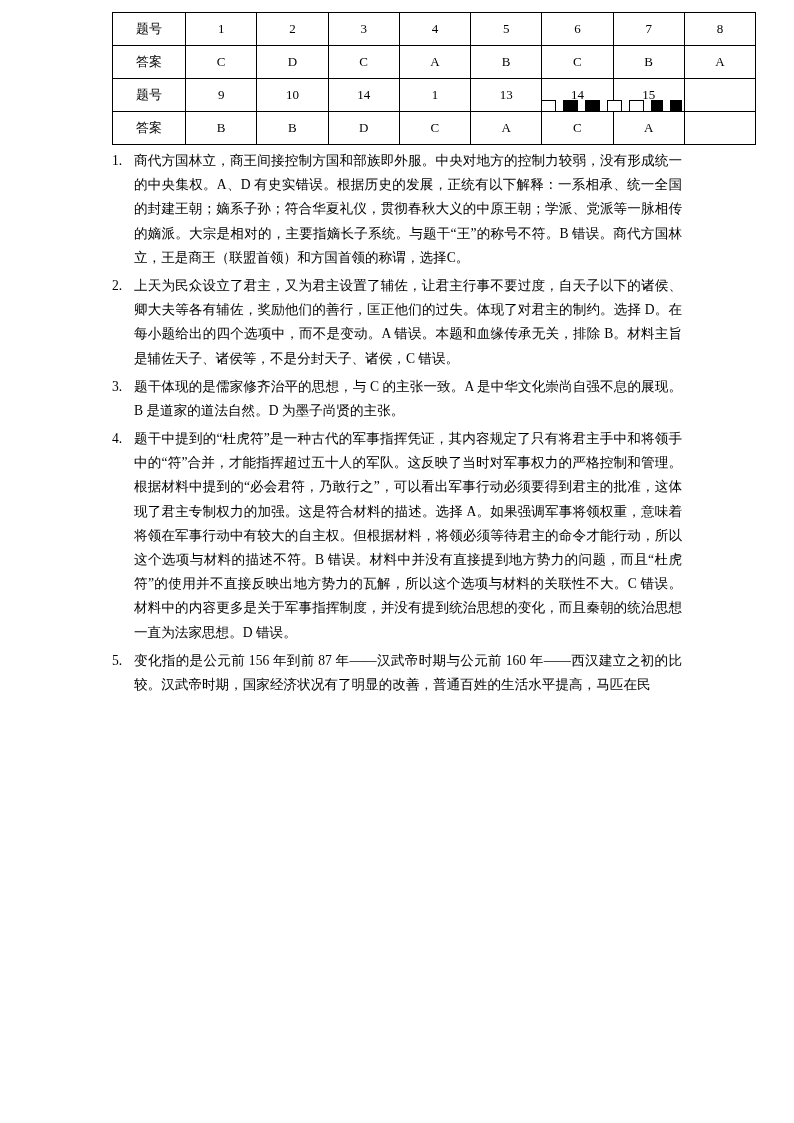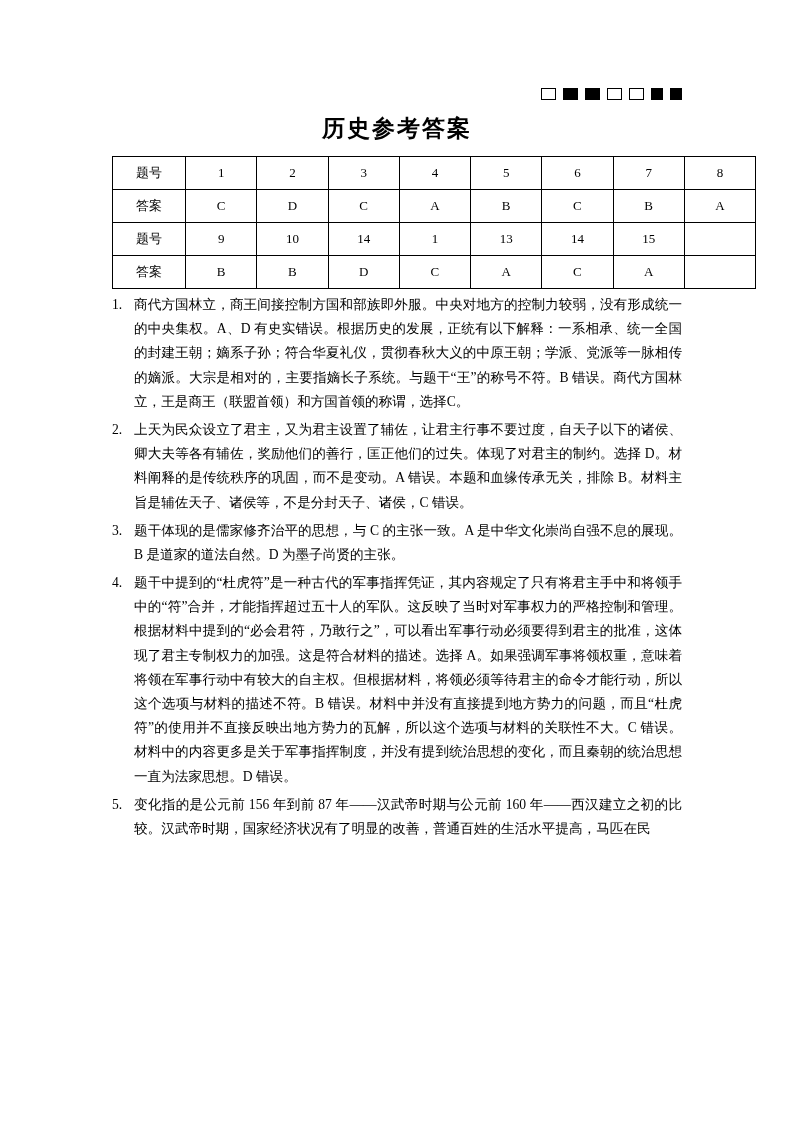--- a/index.html
+++ b/index.html
@@ -121,21 +121,20 @@
   <div class="marker-bar">
     <span class="mk hollow"></span>
     <span class="mk filled"></span>
     <span class="mk filled"></span>
     <span class="mk hollow"></span>
     <span class="mk hollow"></span>
     <span class="mk filled small"></span>
     <span class="mk filled small"></span>
   </div>
 
-  <h1 class="doc-title">历史参考答案</h1>
 
 
   <table class="ans">
     <tbody>
         <tr>
       <td class="label">题号</td>
       <td>1</td>
       <td>2</td>
       <td>3</td>
       <td>4</td>
@@ -181,21 +180,21 @@
     </table>
 
 
   <ol class="items">
     <li>
       <span class="num">1.</span>
       <span class="txt">商代方国林立，商王间接控制方国和部族即外服。中央对地方的控制力较弱，没有形成统一的中央集权。A、D 有史实错误。根据历史的发展，正统有以下解释：一系相承、统一全国的封建王朝；嫡系子孙；符合华夏礼仪，贯彻春秋大义的中原王朝；学派、党派等一脉相传的嫡派。大宗是相对的，主要指嫡长子系统。与题干“王”的称号不符。B 错误。商代方国林立，王是商王（联盟首领）和方国首领的称谓，选择C。</span>
     </li>
     <li>
       <span class="num">2.</span>
-      <span class="txt">上天为民众设立了君主，又为君主设置了辅佐，让君主行事不要过度，自天子以下的诸侯、卿大夫等各有辅佐，奖励他们的善行，匡正他们的过失。体现了对君主的制约。选择 D。材料阐释的是传统秩序的巩固，而不是变动。A 错误。本题和血缘传承无关，排除 B。材料主旨是辅佐天子、诸侯等，不是分封天子、诸侯，C 错误。</span>
+      <span class="txt">上天为民众设立了君主，又为君主设置了辅佐，让君主行事不要过度，自天子以下的诸侯、卿大夫等各有辅佐，奖励他们的善行，匡正他们的过失。体现了对君主的制约。选择 D。在每小题给出的四个选项中，而不是变动。A 错误。本题和血缘传承无关，排除 B。材料主旨是辅佐天子、诸侯等，不是分封天子、诸侯，C 错误。</span>
     </li>
     <li>
       <span class="num">3.</span>
       <span class="txt">题干体现的是儒家修齐治平的思想，与 C 的主张一致。A 是中华文化崇尚自强不息的展现。B 是道家的道法自然。D 为墨子尚贤的主张。</span>
     </li>
     <li>
       <span class="num">4.</span>
       <span class="txt">题干中提到的“杜虎符”是一种古代的军事指挥凭证，其内容规定了只有将君主手中和将领手中的“符”合并，才能指挥超过五十人的军队。这反映了当时对军事权力的严格控制和管理。根据材料中提到的“必会君符，乃敢行之”，可以看出军事行动必须要得到君主的批准，这体现了君主专制权力的加强。这是符合材料的描述。选择 A。如果强调军事将领权重，意味着将领在军事行动中有较大的自主权。但根据材料，将领必须等待君主的命令才能行动，所以这个选项与材料的描述不符。B 错误。材料中并没有直接提到地方势力的问题，而且“杜虎符”的使用并不直接反映出地方势力的瓦解，所以这个选项与材料的关联性不大。C 错误。材料中的内容更多是关于军事指挥制度，并没有提到统治思想的变化，而且秦朝的统治思想一直为法家思想。D 错误。</span>
     </li>
     <li>

